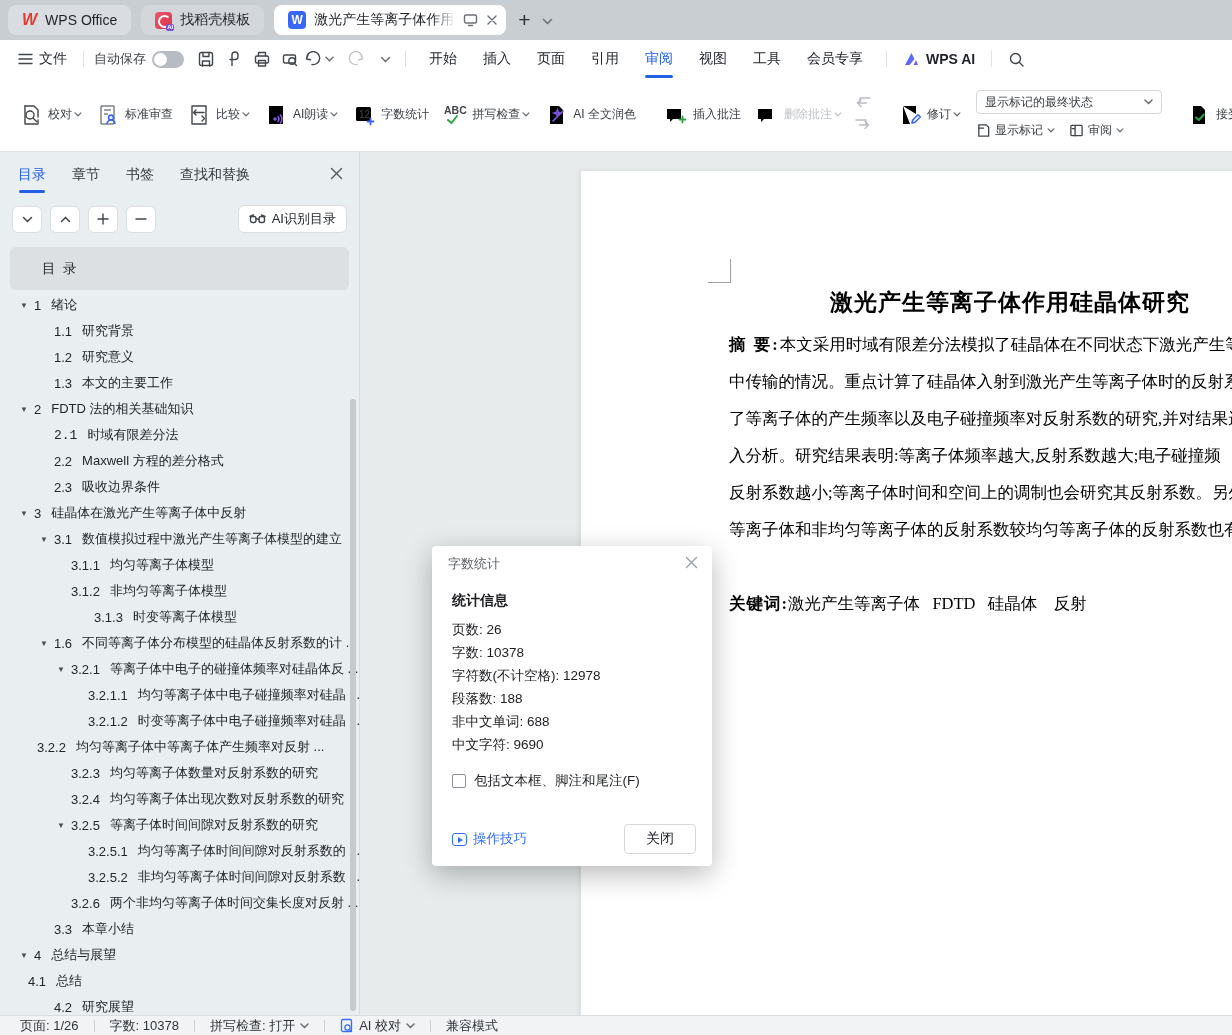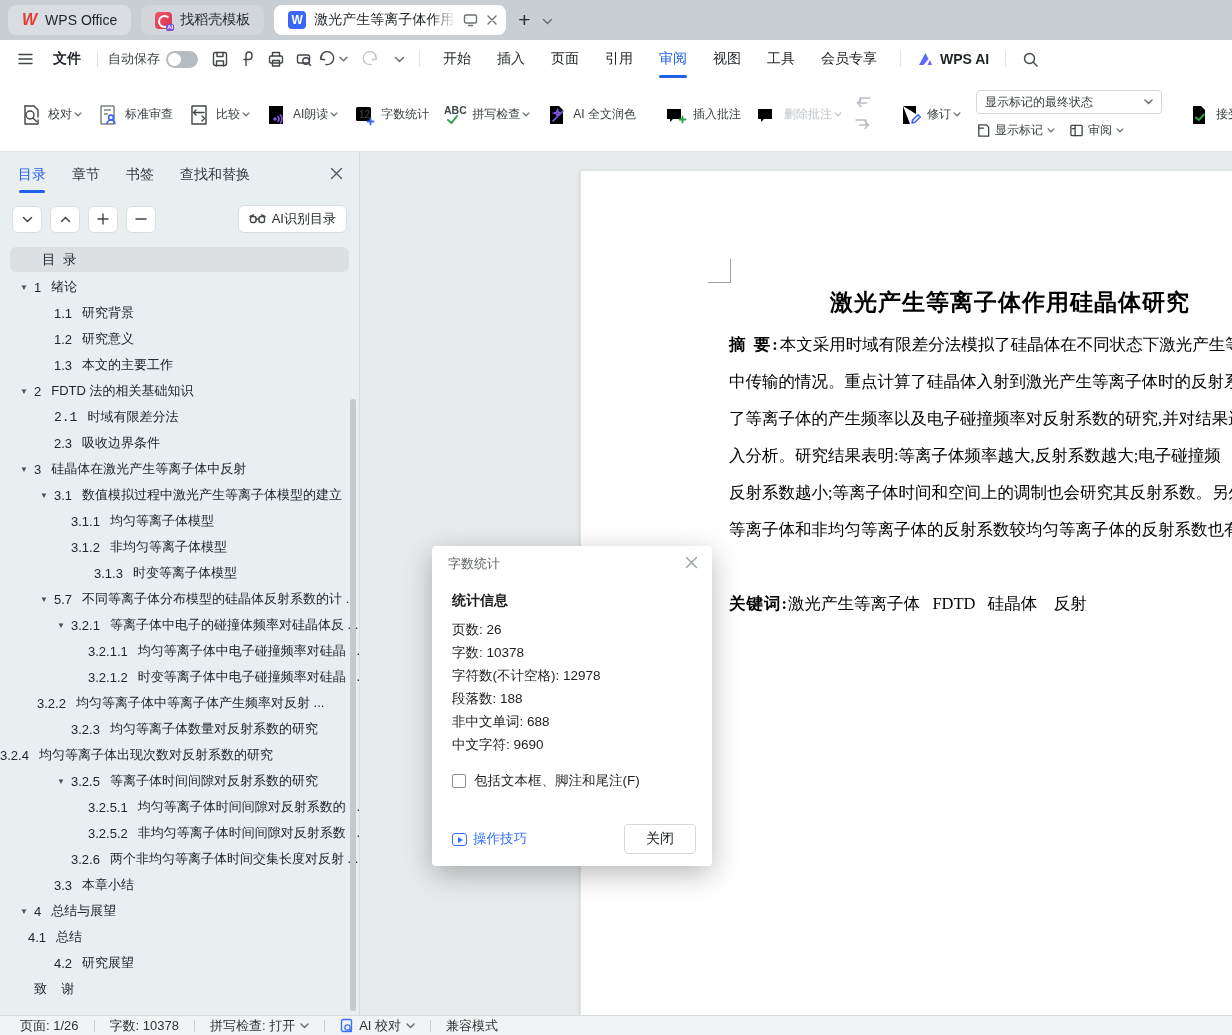--- a/index.html
+++ b/index.html
@@ -18,21 +18,21 @@
   .wdoc-ic { width:18px; height:18px; border-radius:4px; background:#3a66f5; color:#fff; font-weight:bold; font-size:12px; display:flex; align-items:center; justify-content:center; flex:none; }
   .tab-title { flex:1; white-space:nowrap; overflow:hidden; position:relative; }
   .tab-title::after { content:""; position:absolute; right:0; top:0; bottom:0; width:22px; background:linear-gradient(90deg,rgba(255,255,255,0),#fff); }
   .tab-ic { color:#6b7075; display:flex; align-items:center; flex:none; }
   .tab-plus { font-size:21px; color:#2b2f33; margin:0 6px 0 2px; font-weight:400; }
   svg.ln { stroke:#41464b; fill:none; stroke-width:1.4; stroke-linecap:round; stroke-linejoin:round; }
   svg.cv { stroke:#6b7075; fill:none; stroke-width:1.5; stroke-linecap:round; }
 
   
   .menubar { height:38px; background:#fff; display:flex; align-items:center; padding:0 12px; font-size:14px; color:#1f2329; }
-  .mb-file { display:flex; align-items:center; gap:20px; padding:0 6px;font-weight:bold; }
+  .mb-file { display:flex; align-items:center; gap:6px; padding:0 6px; }
   .vdiv { width:1px; height:16px; background:#e0e3e6; margin:0 10px; }
   .autosave { display:flex; align-items:center; gap:6px; font-size:13px; color:#41464b; }
   .toggle { width:32px; height:17px; border-radius:9px; background:#b7bcc2; position:relative; }
   .toggle::after { content:""; position:absolute; left:2px; top:2px; width:13px; height:13px; border-radius:50%; background:#fff; }
   .qbtn { width:28px; height:26px; display:flex; align-items:center; justify-content:center; border-radius:4px; }
   .qbtn.dis svg.ln { stroke:#c3c7cb; }
   .undo-grp { display:flex; align-items:center; }
   .menu-item { padding:0 13px; height:38px; display:flex; align-items:center; position:relative; }
   .menu-item.active { color:#2160e6; }
   .menu-item.active::after { content:""; position:absolute; left:13px; right:13px; bottom:0; height:3px; background:#2160e6; border-radius:2px; }
@@ -59,21 +59,21 @@
   .sidebar { width:360px; background:#e9eef0; border-right:1px solid #d7dcde; position:relative; overflow:hidden; flex:none; }
   .side-tabs { display:flex; gap:26px; padding:14px 18px 0 18px; font-size:14px; color:#33373c; align-items:center; }
   .stab { position:relative; padding-bottom:9px; }
   .stab.active { color:#2160e6; }
   .stab.active::after { content:""; position:absolute; left:1px; right:1px; bottom:0; height:3px; background:#2160e6; border-radius:2px; }
   .side-ctrl { display:flex; gap:8px; margin:12px 12px 0 12px; align-items:center; }
   .sqbtn { width:30px; height:27px; background:#fff; border:1px solid #dcdfe2; border-radius:6px; display:flex; align-items:center; justify-content:center; }
   .ai-toc-btn { margin-left:auto; height:28px; background:#fff; border:1px solid #d9dde0; border-radius:6px; padding:0 10px; font-size:13px; color:#23272d; display:flex; align-items:center; gap:6px; }
   .toc { margin-top:14px; font-size:13px; color:#23272d; }
   .trow { height:26px; display:flex; align-items:center; white-space:nowrap; }
-  .trow.selected { background:#dce0e2; border-radius:6px; margin:0 10px 2px 10px; height:25px; padding-left:32px !important; font-size:13.5px; }
+  .trow.selected { background:#dce0e2; border-radius:6px; margin:0 10px 2px 10px; height:43px; padding-left:32px !important; font-size:13.5px; }
   .trow .arr { width:14px; margin-left:-14px; font-size:8px; color:#4a4f54; display:inline-block; }
   .trow .num { margin-right:10px; }
   .trow .txt { white-space:pre; }
   .side-scroll { position:absolute; right:3px; top:247px; width:6px; height:612px; background:#c6cacc; border-radius:3px; }
 
   .docarea { flex:1; position:relative; overflow:hidden; background:#e7ebeb; }
   .page { position:absolute; left:220px; top:18px; width:860px; height:1300px; background:#fff; border:1px solid #e0e3e4; box-shadow:0 1px 4px rgba(0,0,0,.10); overflow:hidden; }
   .cropmark { position:absolute; left:127px; top:88px; width:23px; height:24px; border-right:1px solid #9aa0a4; border-bottom:1px solid #9aa0a4; }
   .doc-title { margin-top:116px; text-align:center; font-family:"Liberation Serif", serif; font-weight:bold; font-size:23px; color:#000; letter-spacing:1px; }
   .abstract { margin:8px 0 0 148px; font-family:"Liberation Serif", serif; font-size:16.5px; color:#000; }
@@ -613,20 +613,24 @@
         <div class="trow" style="padding-left: 34px;">
           <span class="arr">▼</span>
           <span class="num">2</span>
           <span class="txt">FDTD 法的相关基础知识</span>
         </div>
         <div class="trow" style="padding-left: 54px; font-family: Liberation Mono, monospace;">
           <span class="num">2.1</span>
           <span class="txt">时域有限差分法</span>
         </div>
         <div class="trow" style="padding-left: 54px;">
+          <span class="num">2.2</span>
+          <span class="txt">Maxwell 方程的差分格式</span>
+        </div>
+        <div class="trow" style="padding-left: 54px;">
           <span class="num">2.3</span>
           <span class="txt">吸收边界条件</span>
         </div>
         <div class="trow" style="padding-left: 34px;">
           <span class="arr">▼</span>
           <span class="num">3</span>
           <span class="txt">硅晶体在激光产生等离子体中反射</span>
         </div>
         <div class="trow" style="padding-left: 54px;">
           <span class="arr">▼</span>
@@ -640,21 +644,21 @@
         <div class="trow" style="padding-left: 71px;">
           <span class="num">3.1.2</span>
           <span class="txt">非均匀等离子体模型</span>
         </div>
         <div class="trow" style="padding-left: 94px;">
           <span class="num">3.1.3</span>
           <span class="txt">时变等离子体模型</span>
         </div>
         <div class="trow" style="padding-left: 54px;">
           <span class="arr">▼</span>
-          <span class="num">5.7</span>
+          <span class="num">1.6</span>
           <span class="txt">不同等离子体分布模型的硅晶体反射系数的计 ...</span>
         </div>
         <div class="trow" style="padding-left: 71px;">
           <span class="arr">▼</span>
           <span class="num">3.2.1</span>
           <span class="txt">等离子体中电子的碰撞体频率对硅晶体反 ...</span>
         </div>
         <div class="trow" style="padding-left: 88px;">
           <span class="num">3.2.1.1</span>
           <span class="txt">均匀等离子体中电子碰撞频率对硅晶 ...</span>
@@ -664,21 +668,21 @@
           <span class="txt">时变等离子体中电子碰撞频率对硅晶 ...</span>
         </div>
         <div class="trow" style="padding-left: 37px;">
           <span class="num">3.2.2</span>
           <span class="txt">均匀等离子体中等离子体产生频率对反射 ...</span>
         </div>
         <div class="trow" style="padding-left: 71px;">
           <span class="num">3.2.3</span>
           <span class="txt">均匀等离子体数量对反射系数的研究</span>
         </div>
-        <div class="trow" style="">
+        <div class="trow" style="padding-left: 71px;">
           <span class="num">3.2.4</span>
           <span class="txt">均匀等离子体出现次数对反射系数的研究</span>
         </div>
         <div class="trow" style="padding-left: 71px;">
           <span class="arr">▼</span>
           <span class="num">3.2.5</span>
           <span class="txt">等离子体时间间隙对反射系数的研究</span>
         </div>
         <div class="trow" style="padding-left: 88px;">
           <span class="num">3.2.5.1</span>

